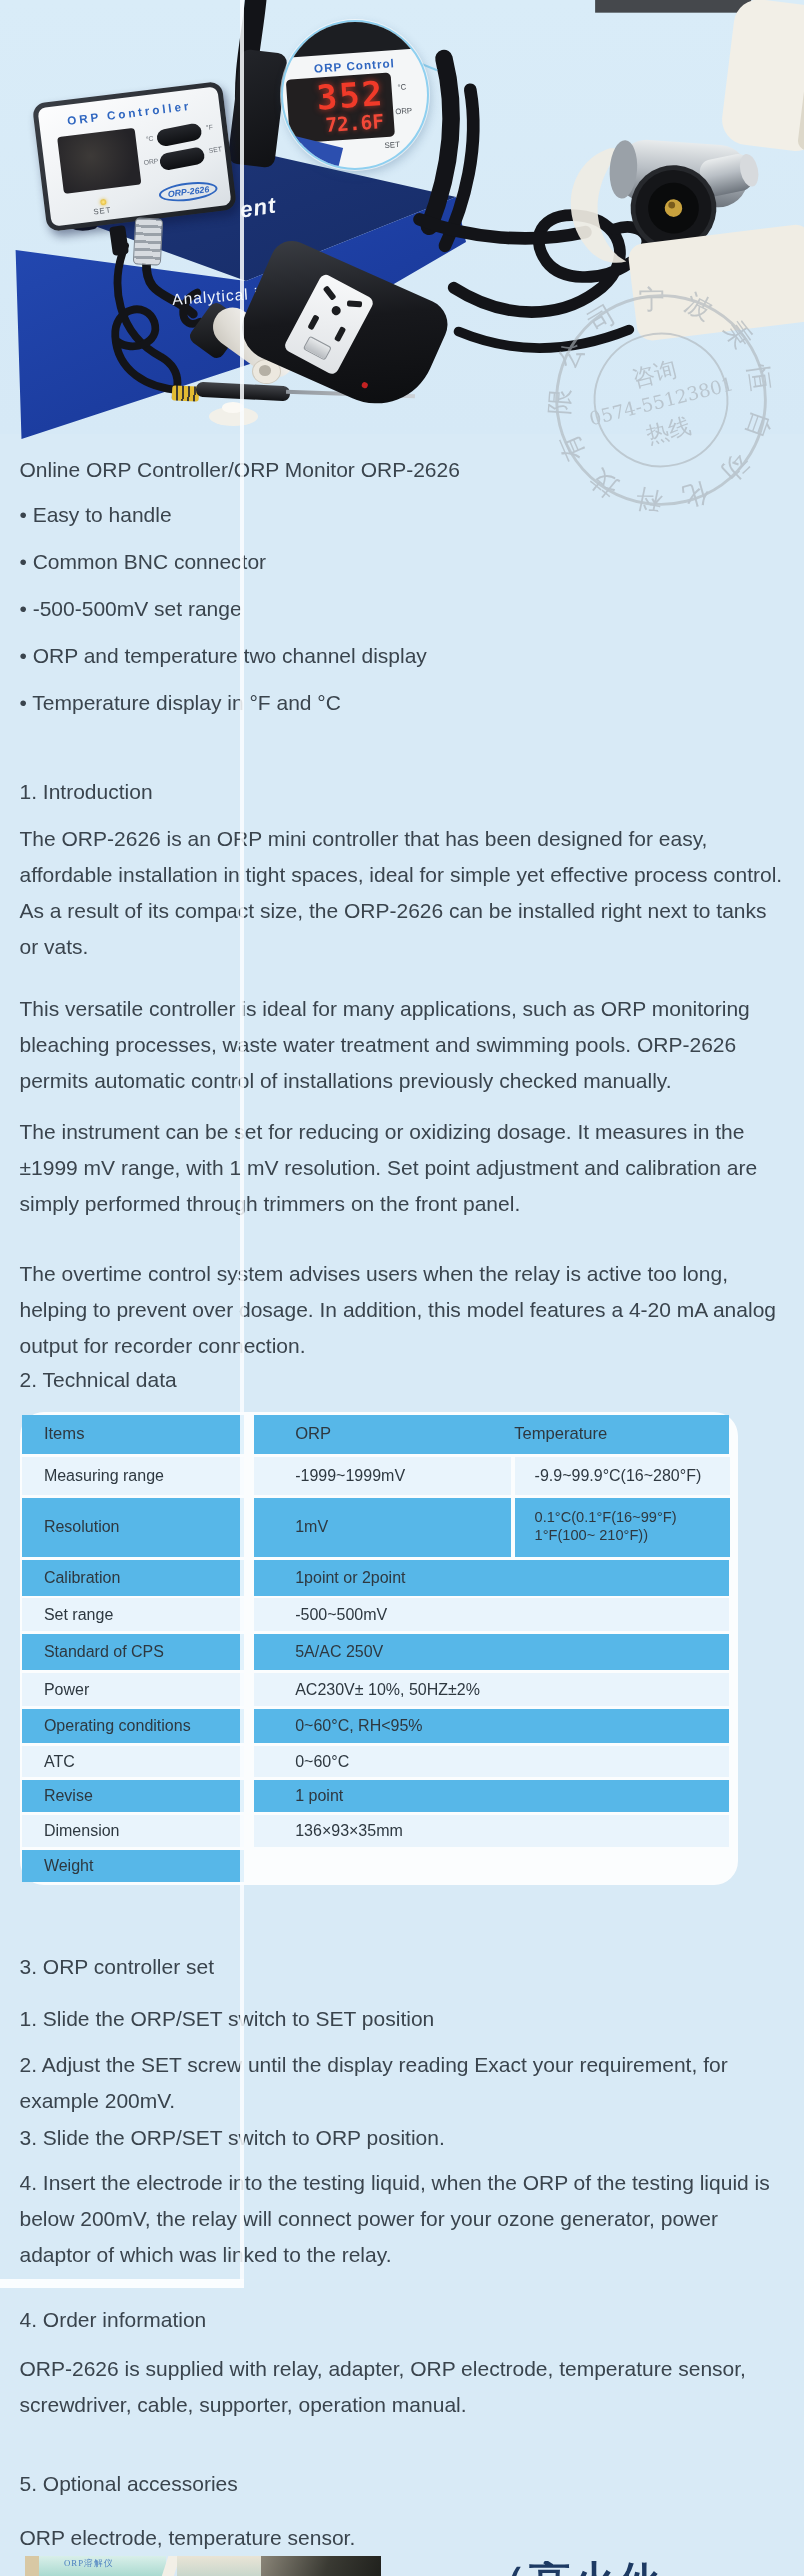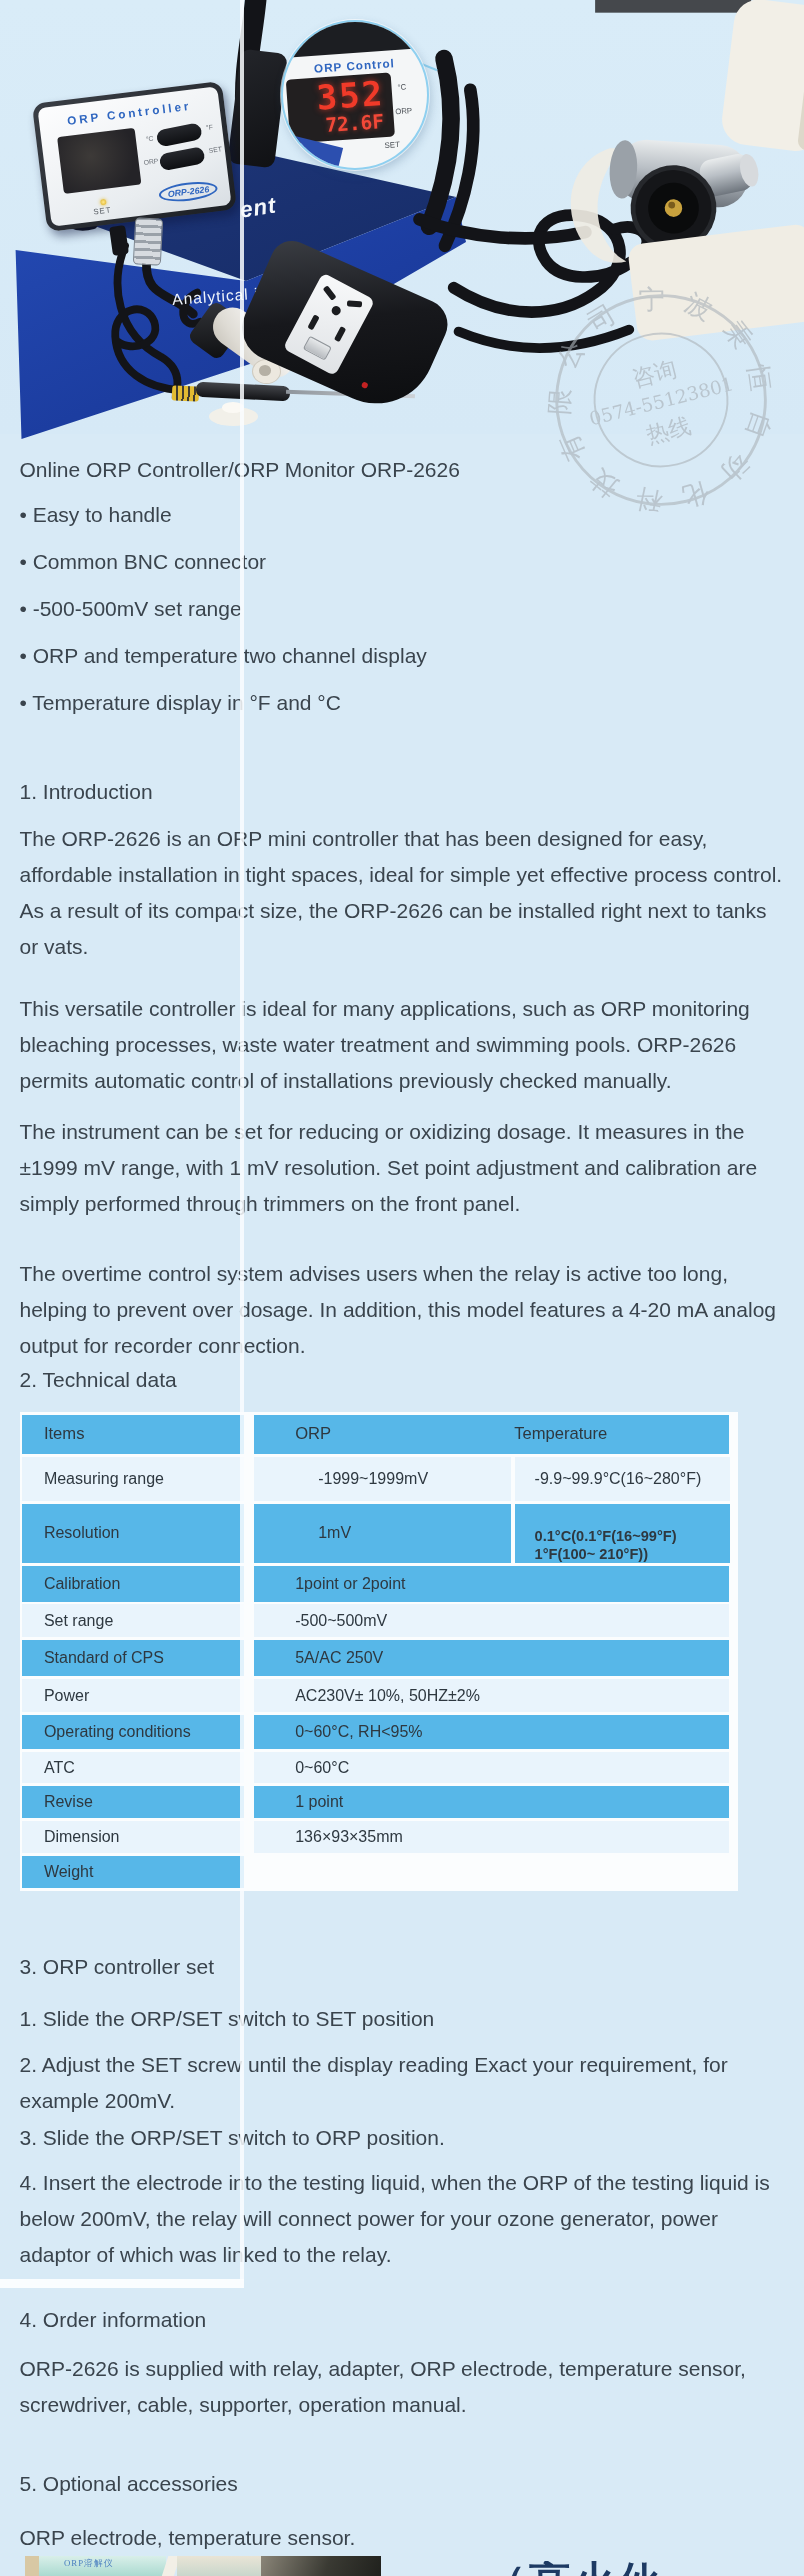--- a/index.html
+++ b/index.html
@@ -86,39 +86,39 @@
 
   
   #vline{left:240px;top:0;width:3.9px;height:2280px;background:rgba(250,253,255,.85);}
   #hband{left:0;top:2279px;width:244px;height:8.8px;background:rgba(252,254,255,.95);}
 
   
   .txt{position:absolute;left:19.5px;width:763px;font-size:21px;line-height:36px;color:#3a444d;}
   .head{position:absolute;left:19.5px;font-size:21px;color:#3a444d;}
 
   
-  #tech-table{position:absolute;left:19.5px;top:1412px;width:713px;background:rgba(255,255,255,.9);padding:2.9px;}
+  #tech-table{position:absolute;left:19.5px;top:1412px;width:713px;background:rgba(255,255,255,.9);padding:2.9px;border-radius:24px;}
   .trow{display:flex;margin-bottom:2.9px;}
   .trow:last-child{margin-bottom:0;}
   .c-item{width:222px;display:flex;align-items:center;padding-left:21.5px;box-sizing:border-box;margin-right:9.8px;
     font-size:16px;color:#2e3840;}
   .c-right{width:475px;display:flex;}
-  .c-orp{width:257px;display:flex;align-items:center;padding-left:64px;box-sizing:border-box;margin-right:3.9px;
+  .c-orp{width:257px;display:flex;align-items:center;padding-left:41px;box-sizing:border-box;margin-right:3.9px;
     font-size:16px;color:#2e3840;}
   .c-temp{width:215px;display:flex;align-items:center;padding-left:19.5px;box-sizing:border-box;
     font-size:16px;color:#2e3840;}
   .c-val{width:475px;display:flex;align-items:center;padding-left:41px;box-sizing:border-box;
     font-size:16px;color:#2e3840;}
   .blue .c-item,.blue .c-orp,.blue .c-temp,.blue .c-val,.blue .c-right{background:#57b7e8;}
   .light .c-item,.light .c-orp,.light .c-temp,.light .c-val{background:#e9f4fc;}
   .th .c-item{background:#57b7e8;font-size:16.6px;}
   .th .c-right{background:#57b7e8;position:relative;align-items:center;font-size:16.6px;color:#2e3840;}
   .th .h-orp{margin-left:41px;}
   .th .h-temp{position:absolute;left:260px;}
-  .two-line{display:block !important;padding-top:23px;font-size:14.6px !important;line-height:18.5px;font-weight:bold;}
+  .two-line{display:block !important;padding-top:10px;font-size:14.6px !important;line-height:18.5px;}
 
   
   #foot-left{position:absolute;left:25px;top:2556px;width:356px;height:20.5px;overflow:hidden;}
   .fl{position:absolute;top:0;height:20.5px;}
   #fl-a{left:0;width:13.7px;background:#d8c8a4;}
   #fl-b{left:13.7px;width:127px;background:linear-gradient(180deg,#d9efe9,#a8d9cf);}
   #fl-txt{position:absolute;left:39px;top:2px;font-size:8.8px;color:#4a7fc0;letter-spacing:1px;font-family:Liberation Serif, serif;}
   #fl-c{left:140px;width:11.7px;background:#f2efe6;transform:skewX(-18deg);}
   #fl-d{left:152px;width:84px;background:linear-gradient(180deg,#e9e4d6,#c7d6cb);}
   #fl-e{left:236px;width:120px;background:linear-gradient(110deg,#8a8578,#3a3a33 55%,#20211d);}
@@ -279,21 +279,21 @@
   <div class="head" style="top:1368px">2. Technical data</div>
 
   <div id="tech-table">
     <div class="trow th" style="height:39px">
       <div class="c-item">Items</div>
       <div class="c-right">
         <span class="h-orp">ORP</span>
         <span class="h-temp">Temperature</span>
       </div>
     </div>
-    <div class="trow light" style="height:44px">
+    <div class="trow light" style="height:38px">
       <div class="c-item">Measuring range</div>
       <div class="c-orp">-1999~1999mV</div>
       <div class="c-temp">-9.9~99.9°C(16~280°F)</div>
     </div>
     <div class="trow blue" style="height:59px">
       <div class="c-item">Resolution</div>
       <div class="c-orp">1mV</div>
       <div class="c-temp two-line">
         <span>0.1°C(0.1°F(16~99°F)</span><br>
         <span>1°F(100~ 210°F))</span>

